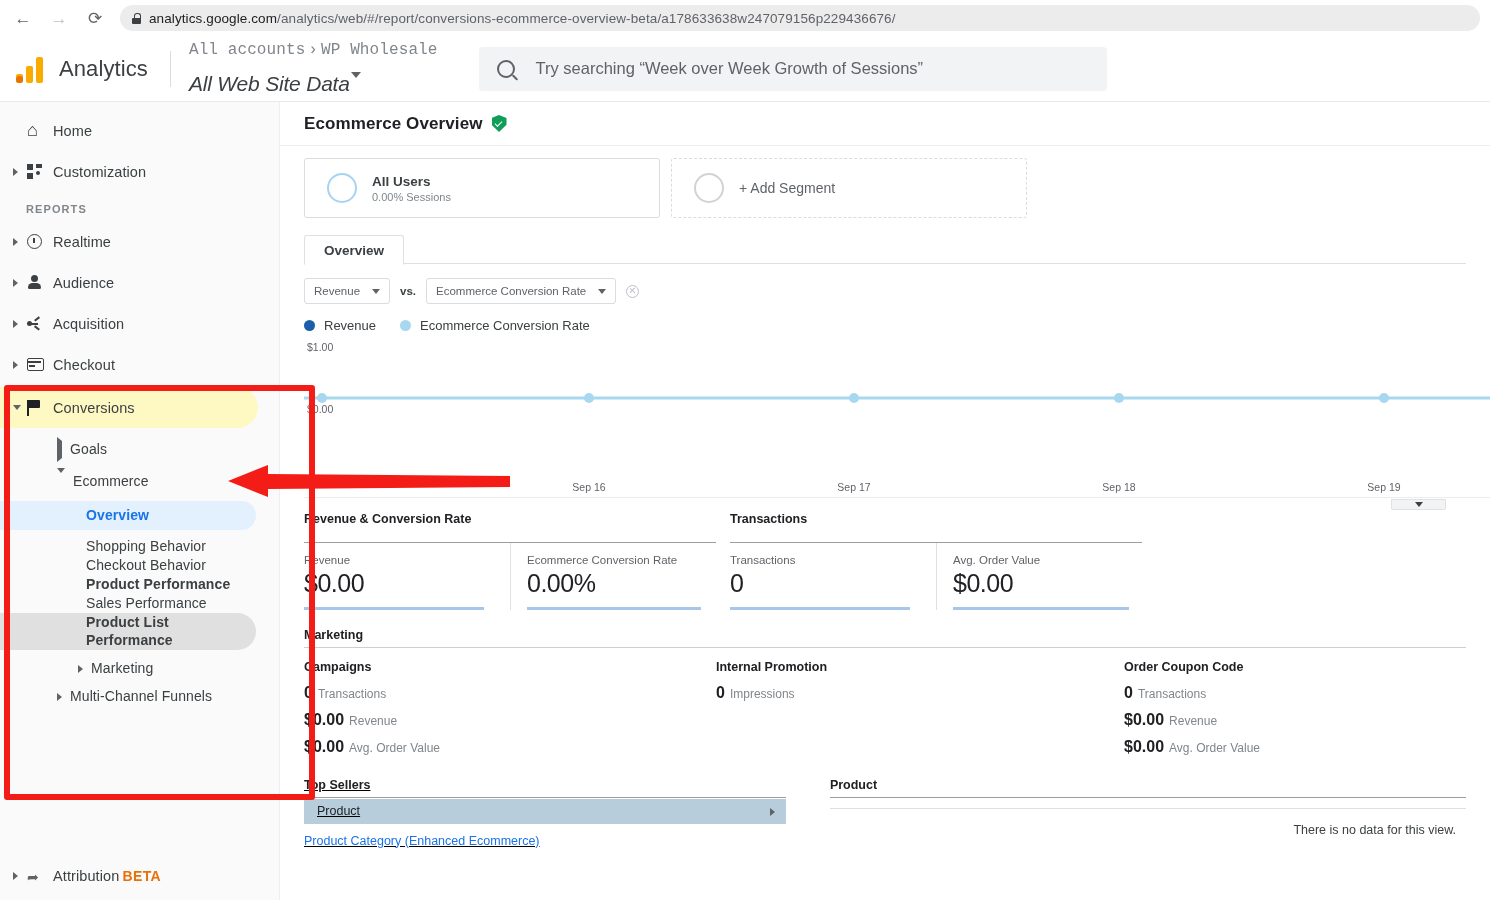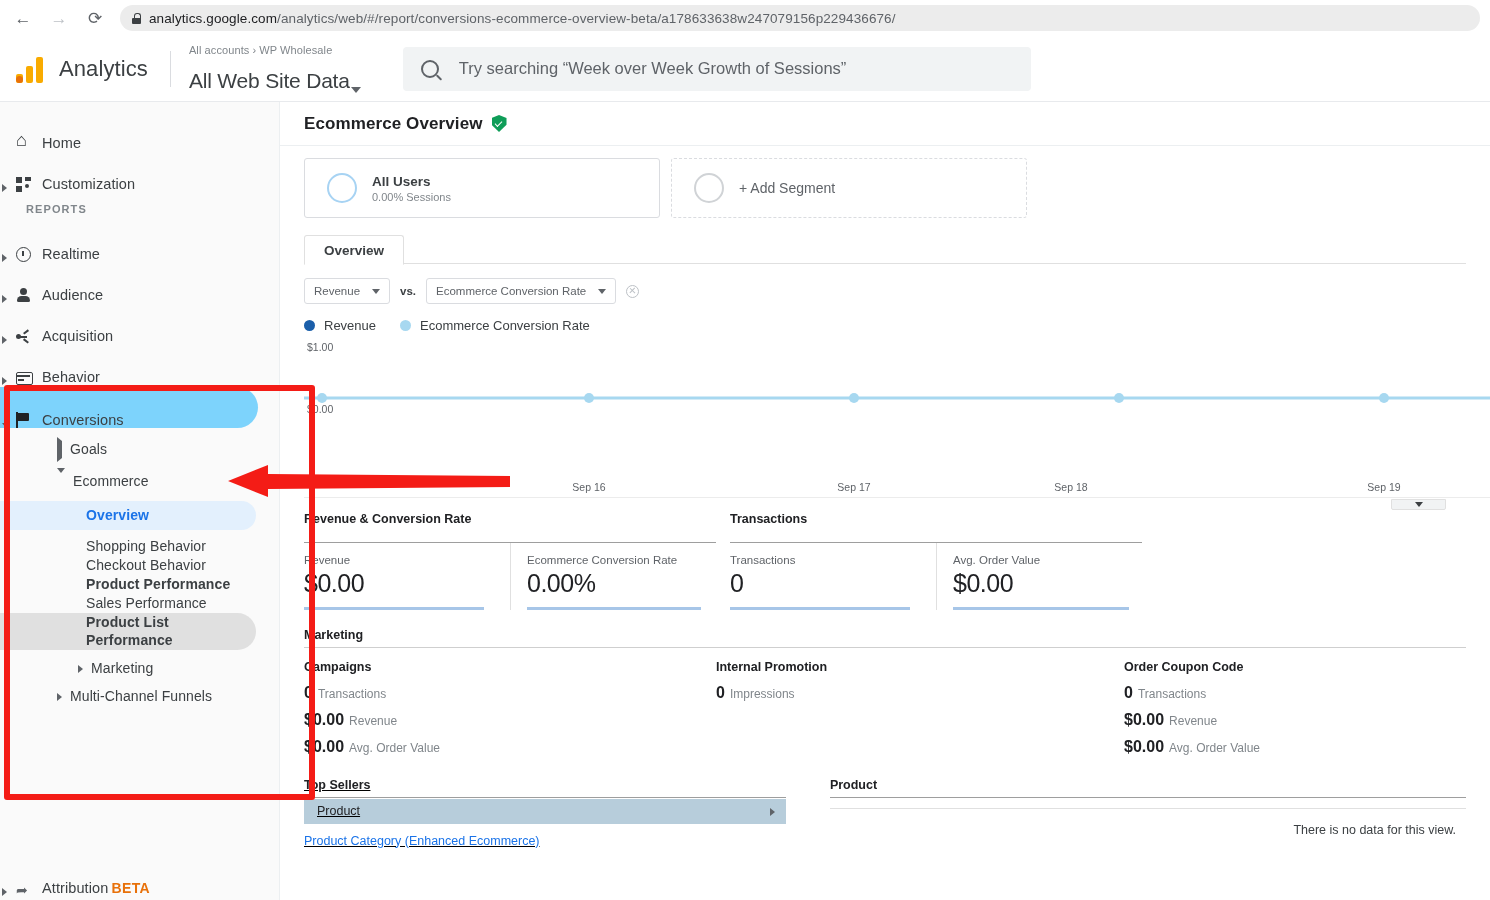--- a/index.html
+++ b/index.html
@@ -60,25 +60,26 @@
   .ga-logo .b1 { left: 0;  width: 7px;  height: 9px;  background: #f9ab00; }
   .ga-logo .b2 { left: 10px; width: 7px; height: 17px; background: #f9ab00; }
   .ga-logo .b3 { left: 20px; width: 7px; height: 26px; background: #f9ab00; }
   .ga-logo .dot {
     position: absolute; left: 0; bottom: 0; width: 7px; height: 7px;
     border-radius: 50%; background: #e8710a;
   }
   .ga-name { font-size: 22px; color: #3c4043; letter-spacing: .1px; }
   .topbar-sep { width: 1px; height: 36px; background: #dadce0; margin: 0 18px 0 22px; }
   .acct-block { display: flex; flex-direction: column; justify-content: center; }
-  .acct-crumb { font-size: 11px; color: #80868b; letter-spacing: .1px; margin-bottom: 13px; }
+  .acct-crumb { font-size: 16px; color: #80868b; letter-spacing: .1px; margin-bottom: 13px; font-family: Liberation Mono, monospace; }
   .acct-crumb .chev { margin: 0 3px; }
   .acct-view {
-    font-size: 21px; color: #3c4043; display: flex; align-items: flex-end; gap: 1px;
+    font-size: 21px; color: #3c4043; display: flex; align-items: flex-start; gap: 1px;
     letter-spacing: -.2px;
+    font-style: italic;
   }
   .caret-down {
     width: 0; height: 0; border-left: 5px solid transparent; border-right: 5px solid transparent;
     border-top: 6px solid #5f6368; display: inline-block;
   }
   .ga-search {
     margin-left: 42px; width: 628px; height: 44px; background: #f1f3f4;
     border-radius: 4px; display: flex; align-items: center; padding: 0 18px; gap: 20px;
   }
   .search-glyph {
@@ -91,42 +92,42 @@
   }
   .ga-search .ph { font-size: 16.5px; color: #5f6368; }
 
   
   .sidebar {
     position: absolute; top: 102px; left: 0; width: 280px; height: 798px;
     background: #fafafa; border-right: 1px solid #eceff1;
     padding-top: 8px; overflow: hidden;
   }
   .nav-row {
-    height: 41px; display: flex; align-items: flex-end; position: relative;
-    padding-left: 2px; cursor: pointer;
+    height: 41px; display: flex; align-items: center; position: relative;
+    padding-left: 13px; cursor: pointer;
   }
   .nav-row .exp {
     width: 14px; font-size: 0; color: #5f6368; flex: none; display: flex;
     align-items: center; justify-content: flex-start;
   }
   .tri-r {
     width: 0; height: 0; border-top: 4px solid transparent; border-bottom: 4px solid transparent;
     border-left: 5px solid #5f6368;
   }
   .tri-d {
     width: 0; height: 0; border-left: 4px solid transparent; border-right: 4px solid transparent;
     border-top: 5px solid #5f6368;
   }
   .nav-icon {
     width: 26px; flex: none; display: flex; align-items: center; color: #3c4043;
     font-size: 15px;
   }
   .nav-label { font-size: 14.5px; color: #3c4043; letter-spacing: .1px; }
   .nav-row.top-level.active-bg {
-    background: #7dd3fc; border-radius: 0 22px 22px 0; width: 258px;
+    background: #fef9c3; border-radius: 0 22px 22px 0; width: 258px;
   }
   .sub-row {
     display: flex; align-items: center; padding-left: 57px; min-height: 19px;
     cursor: pointer; position: relative;
   }
   .sub-row .sub-exp { position: absolute; left: 68px; top: 6px; }
   .sub-label { font-size: 14px; color: #3c4043; letter-spacing: .1px; line-height: 18.5px; }
   .sub-row.l2 { padding-left: 86px; }
   .sub-row.selected {
     background: #e3f0fd; border-radius: 0 22px 22px 0; width: 256px;
@@ -427,21 +428,21 @@
         </span>
       <span class="nav-label">Acquisition</span>
     </div>
     <div class="nav-row top-level">
       <span class="exp">
           <i class="tri-r"></i>
         </span>
       <span class="nav-icon">
           <span class="ic-behavior"></span>
         </span>
-      <span class="nav-label">Behavior</span>
+      <span class="nav-label">Checkout</span>
     </div>
 
     <div class="nav-row top-level active-bg" style="margin-top:2px;">
       <span class="exp">
           <i class="tri-d"></i>
         </span>
       <span class="nav-icon">
           <span class="ic-flag"></span>
         </span>
       <span class="nav-label">Conversions</span>
@@ -556,21 +557,21 @@
         <circle cx="18" cy="57" r="5" fill="#a7d8f0"></circle>
         <circle cx="285" cy="57" r="5" fill="#a7d8f0"></circle>
         <circle cx="550" cy="57" r="5" fill="#a7d8f0"></circle>
         <circle cx="815" cy="57" r="5" fill="#a7d8f0"></circle>
         <circle cx="1080" cy="57" r="5" fill="#a7d8f0"></circle>
       </svg>
       <div class="x-baseline"></div>
       <div class="x-axis">
         <span class="x-tick" style="left:285px;">Sep 16</span>
         <span class="x-tick" style="left:550px;">Sep 17</span>
-        <span class="x-tick" style="left:767px;">Sep 18</span>
+        <span class="x-tick" style="left:815px;">Sep 18</span>
         <span class="x-tick" style="left:1080px;">Sep 19</span>
       </div>
       <div class="zoom-handle">
           <i class="tri-d"></i>
         </div>
     </div>
 
     <div class="sec-block">
       <div class="sec-row">
         <div class="sec-col" style="width:412px;">

